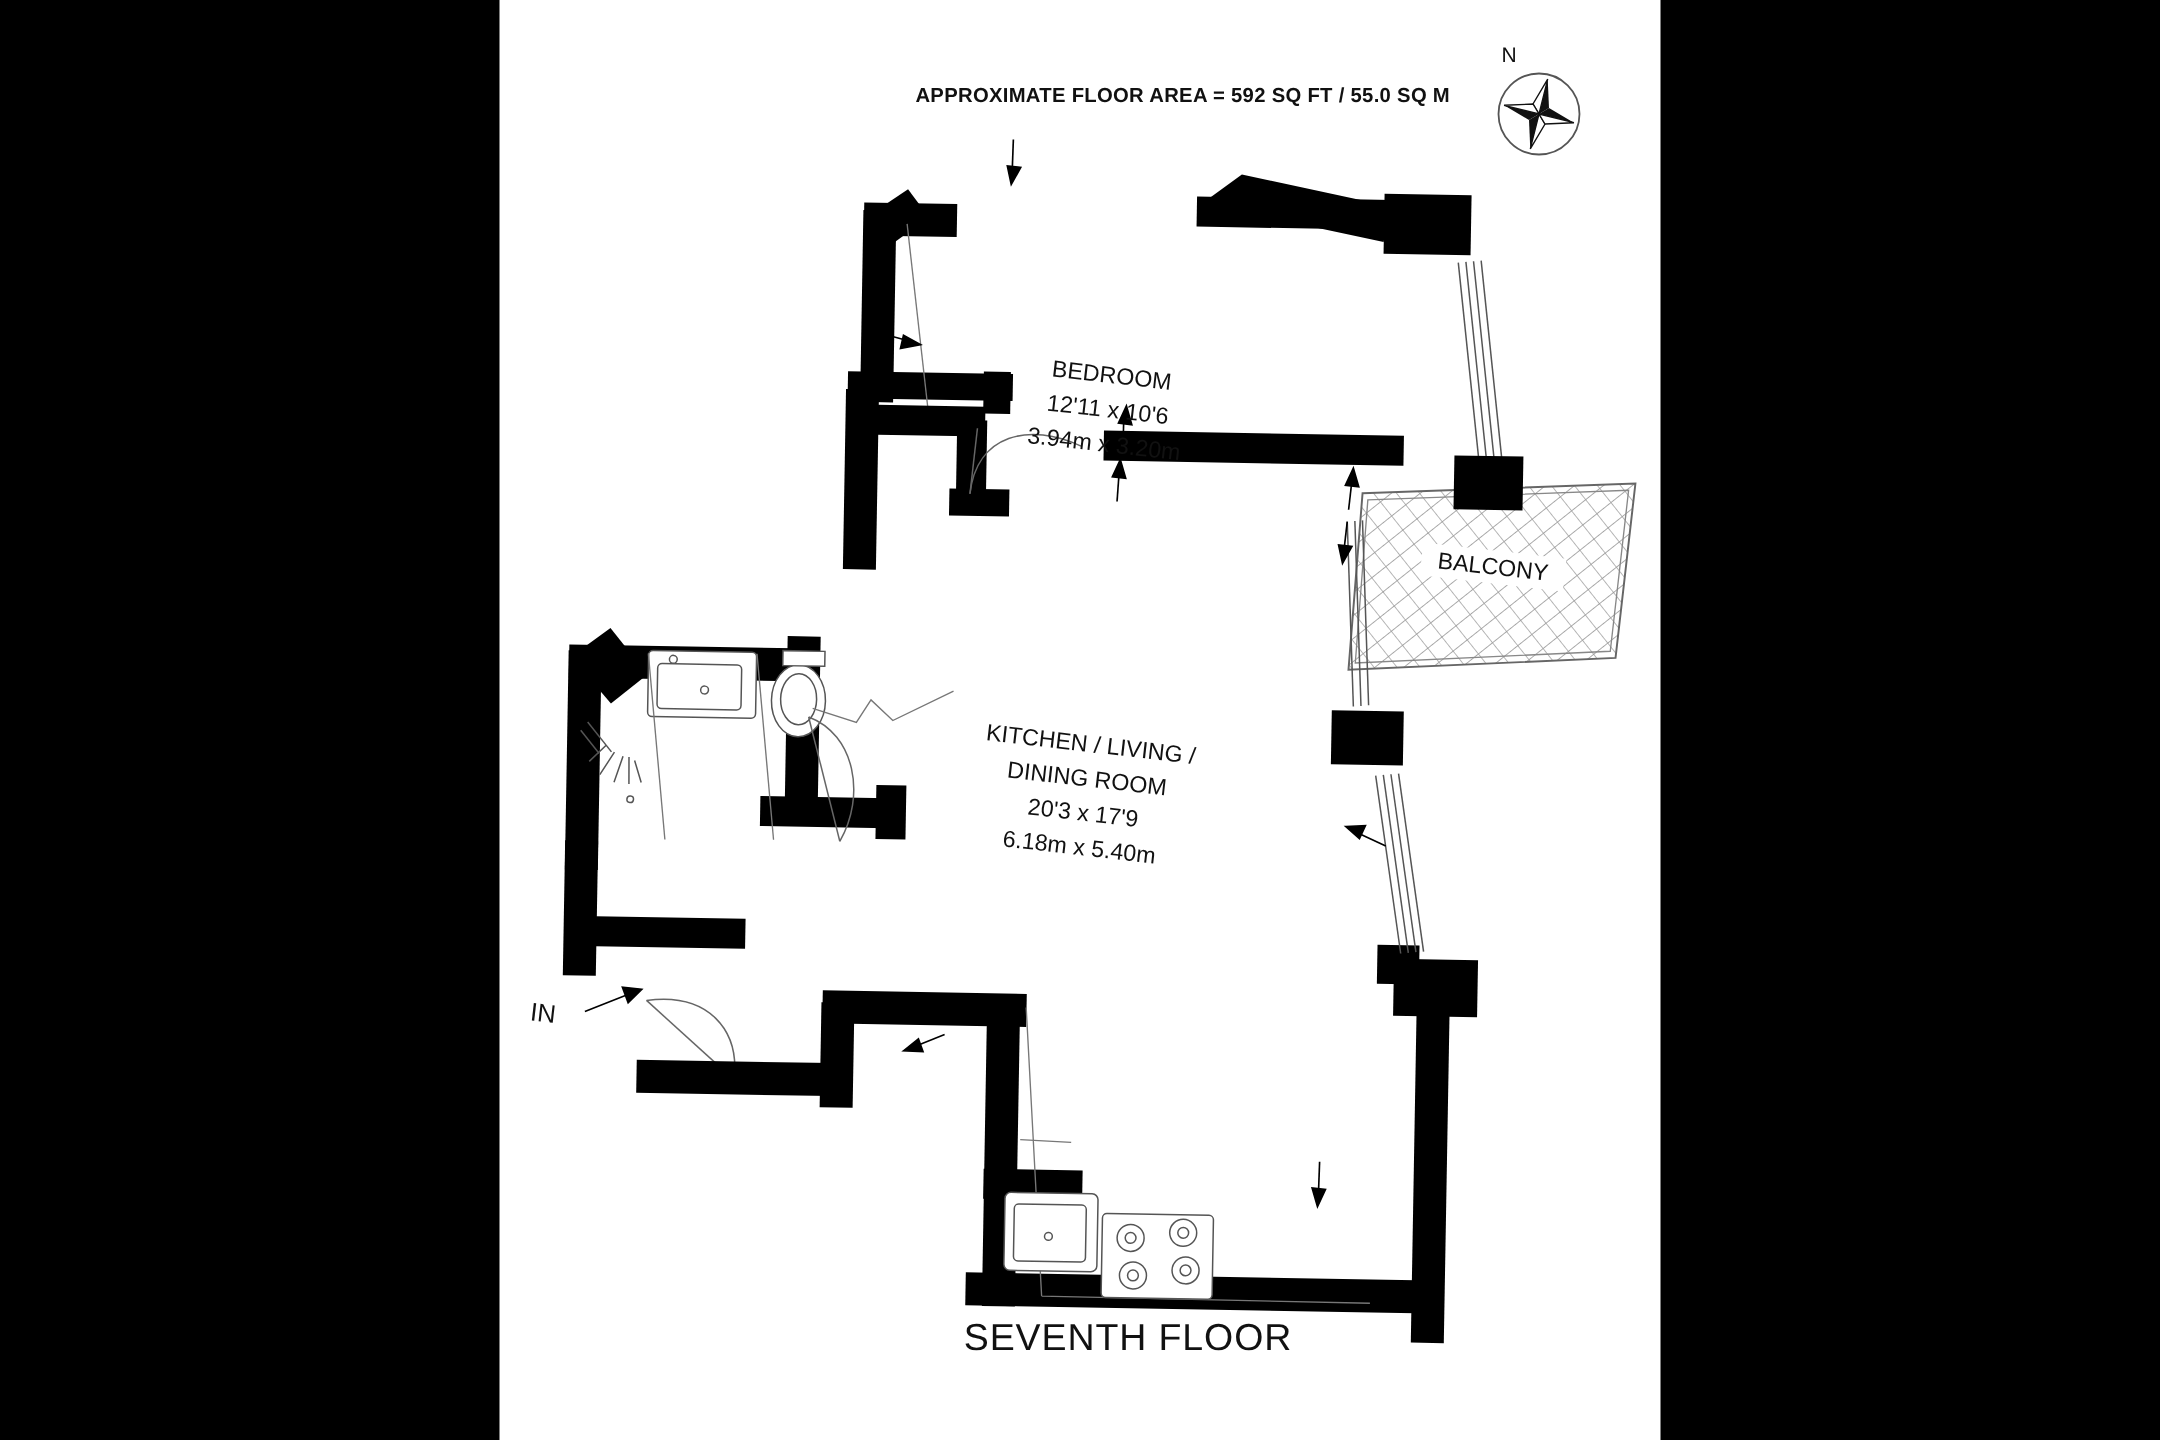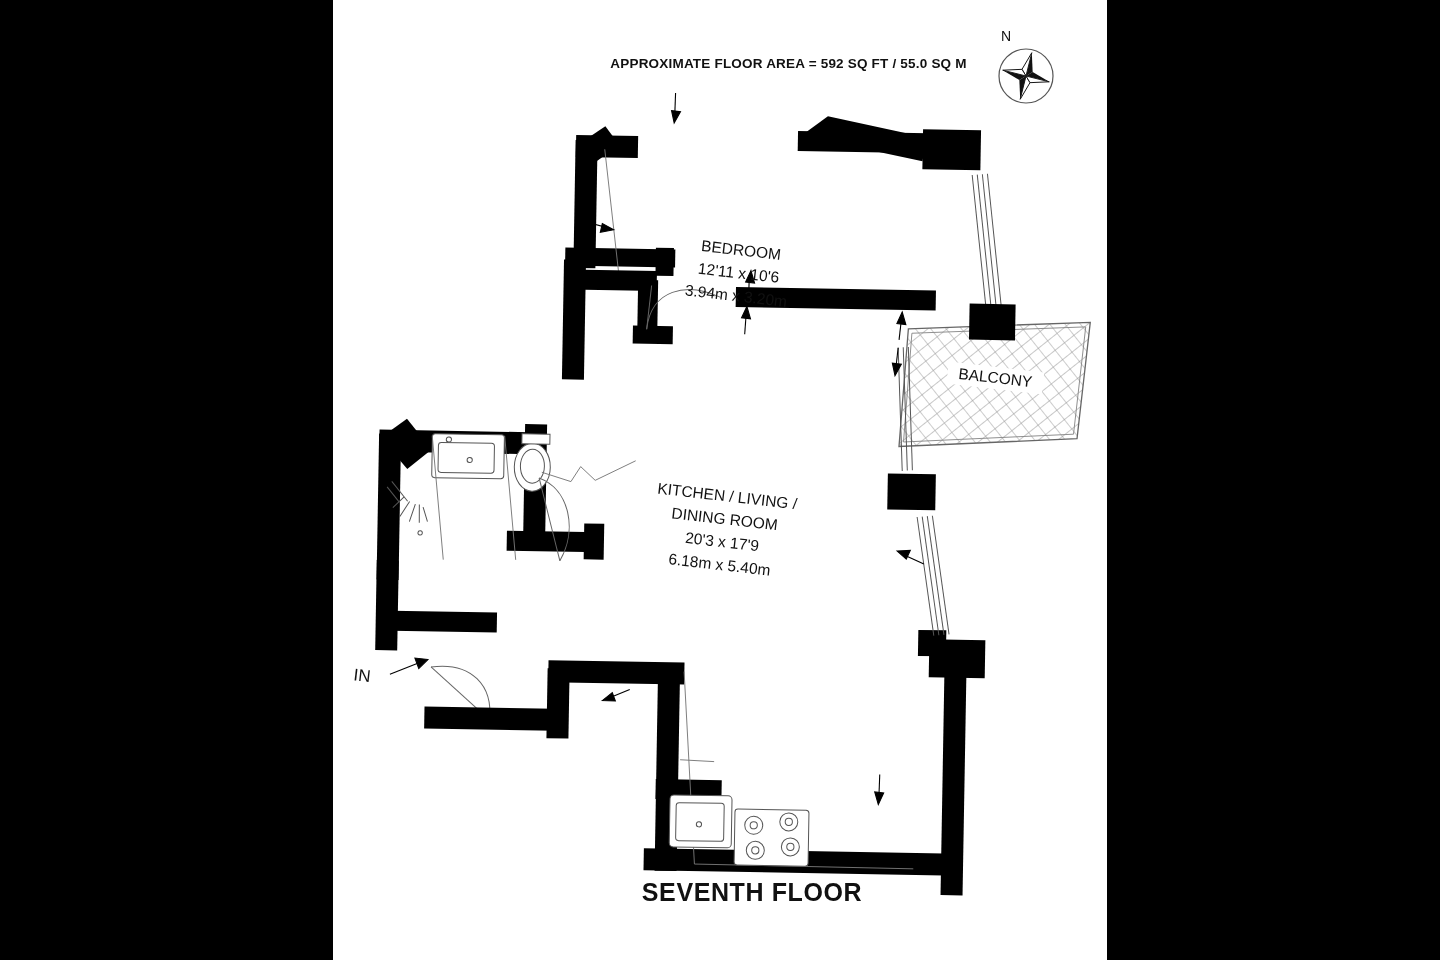--- a/index.html
+++ b/index.html
@@ -50,21 +50,21 @@
   
   #area-header .hdr-inner { display: inline-block; transform: translateX(49px); }
 
   #floor-title {
     position: absolute;
     left: 0;
     top: 878px;
     width: 774px;
     text-align: center;
     font-size: 25px;
-    font-weight: bold;
+    font-weight: normal;
     letter-spacing: 0.6px;
     color: #111111;
   }
   #floor-title .ft-inner { display: inline-block; transform: translateX(32px); }
 
   #compass {
     position: absolute;
     left: 655px;
     top: 28px;
     width: 80px;

